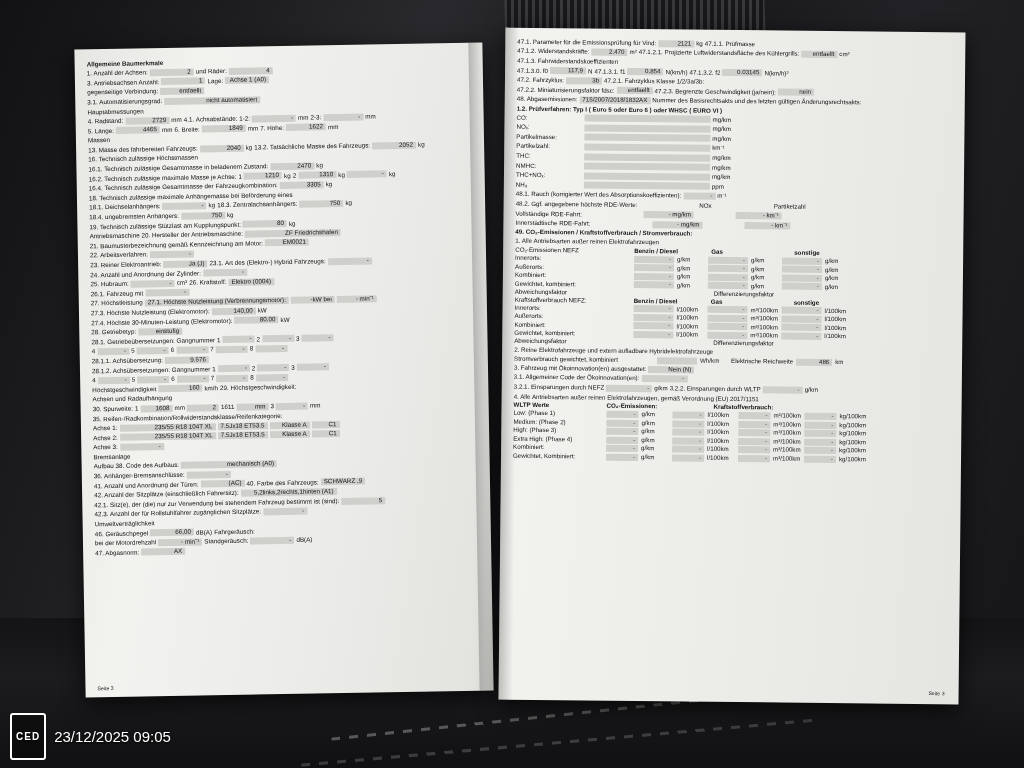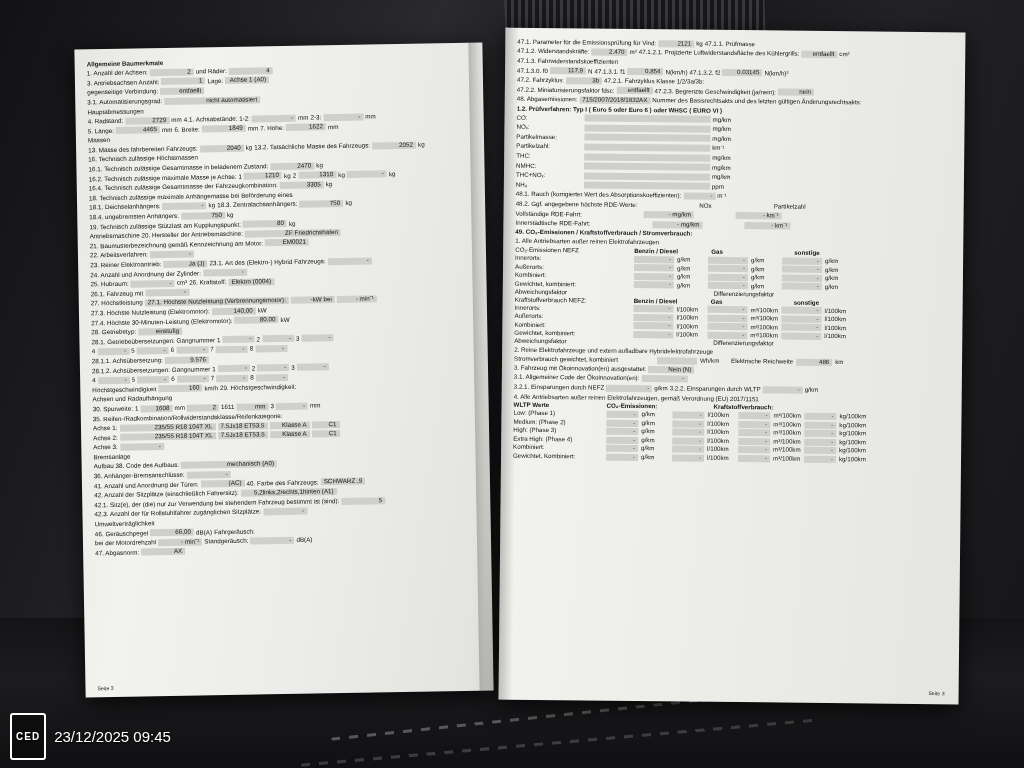--- a/index.html
+++ b/index.html
@@ -742,14 +742,14 @@
         <span class="cellw">m³/100km</span>
         <span class="val" style="min-width: 26px;">-</span>
         <span class="cellw">kg/100km</span>
       </div>
     </div>
   <div class="pgno" style="right:14px;bottom:8px;">Seite 3</div>
 </div>
 
 <div id="stamp">
   <span id="logo">CED</span>
-  <span>23/12/2025 09:45</span>
+  <span>23/12/2025 09:05</span>
 </div>
 
 </body></html>

